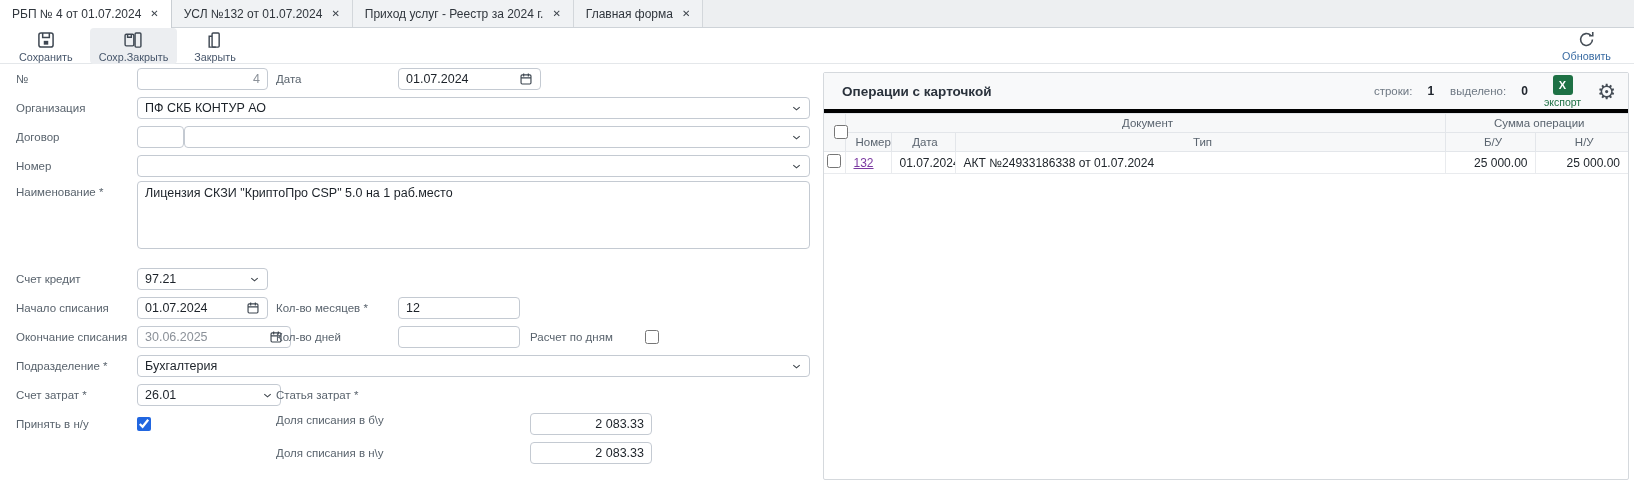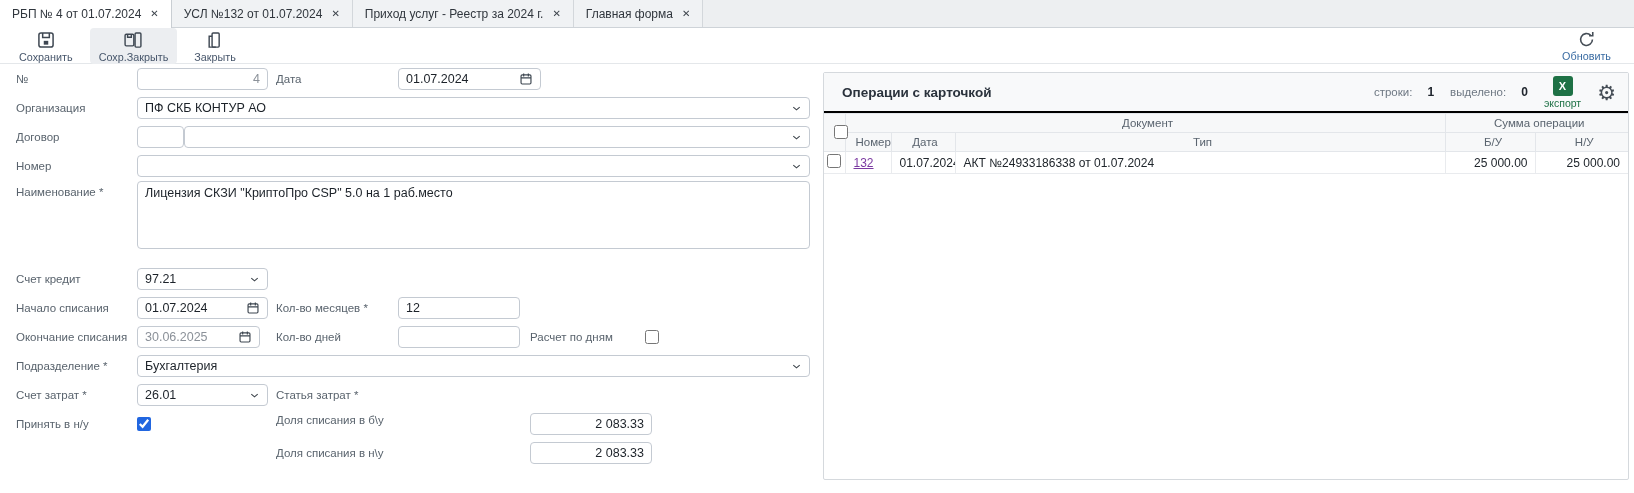--- a/index.html
+++ b/index.html
@@ -39,21 +39,21 @@
          background:#fff; display:flex; align-items:center; justify-content:space-between;
          padding:0 7px; cursor:pointer; }
   .sel .val { font-size:12.5px; color:#1c2229; white-space:nowrap; overflow:hidden; }
   .sel .val.muted { color:#8b9199; }
   .cb { position:absolute; width:14px; height:14px; margin:0; accent-color:#2166e0; cursor:pointer; }
 
   
   .panel { position:absolute; left:823px; top:72px; width:806px; height:408px;
            border:1px solid #d5d9dd; border-radius:2px; background:#fff; }
   .phead { height:40px; display:flex; align-items:center; justify-content:space-between;
-           background:#f8f9fa; border-bottom:2px solid #000000; padding:0 12px 0 18px; }
+           background:#f8f9fa; border-bottom:4px solid #000000; padding:0 12px 0 18px; }
   .ptitle { font-size:13.5px; font-weight:bold; color:#2a323c; }
   .pright { display:flex; align-items:center; gap:16px; }
   .counts { font-size:11.5px; color:#6e7883; display:flex; gap:15px; align-items:center; }
   .counts b { color:#20262e; font-size:12px; }
   .export { display:flex; flex-direction:column; align-items:center; cursor:pointer; }
   .xlicon { width:20px; height:20px; background:#1e7145; border-radius:3px; color:#fff;
             font-size:11px; font-weight:bold; display:flex; align-items:center; justify-content:center; }
   .export .el { font-size:10.5px; color:#1e7145; margin-top:1px; }
   .gear { font-size:21px; color:#454d56; cursor:pointer; line-height:1; }
 
@@ -181,42 +181,42 @@
     <span class="val">01.07.2024</span>
     <svg class="ic" width="14" height="14" viewBox="0 0 24 24" fill="none" stroke="#3d4650" stroke-width="2">
       <rect x="3.5" y="5" width="17" height="15.5" rx="2"></rect>
         <path d="M3.5 10h17M8 2.5v5M16 2.5v5"></path>
     </svg>
   </div>
   <label class="lbl" style="left:276px; top:297px;">Кол-во месяцев *</label>
   <input class="inp" style="left: 398px; top: 297px; width: 122px;" value="12">
 
   <label class="lbl" style="left:16px; top:326px;">Окончание списания</label>
-  <div class="sel" style="left:137px; top:326px; width:123px;">
+  <div class="sel" style="left:137px; top:326px; width:154px;">
     <span class="val muted">30.06.2025</span>
     <svg class="ic" width="14" height="14" viewBox="0 0 24 24" fill="none" stroke="#3d4650" stroke-width="2">
       <rect x="3.5" y="5" width="17" height="15.5" rx="2"></rect>
         <path d="M3.5 10h17M8 2.5v5M16 2.5v5"></path>
     </svg>
   </div>
   <label class="lbl" style="left:276px; top:326px;">Кол-во дней</label>
   <input class="inp" style="left: 398px; top: 326px; width: 122px;" value="">
   <label class="lbl" style="left:530px; top:326px;">Расчет по дням</label>
   <input type="checkbox" class="cb" style="left: 645px; top: 330px;">
 
   <label class="lbl" style="left:16px; top:355px;">Подразделение *</label>
   <div class="sel" style="left:137px; top:355px; width:673px;">
     <span class="val">Бухгалтерия</span>
     <svg class="ic" width="11" height="11" viewBox="0 0 24 24" fill="none" stroke="#3c434b" stroke-width="2.4">
         <path d="M5 9l7 6 7-6"></path>
       </svg>
   </div>
 
   <label class="lbl" style="left:16px; top:384px;">Счет затрат *</label>
-  <div class="sel" style="left:137px; top:384px; width:131px;">
+  <div class="sel" style="left:137px; top:384px; width:144px;">
     <span class="val">26.01</span>
     <svg class="ic" width="11" height="11" viewBox="0 0 24 24" fill="none" stroke="#3c434b" stroke-width="2.4">
         <path d="M5 9l7 6 7-6"></path>
       </svg>
   </div>
   <label class="lbl" style="left:276px; top:384px;">Статья затрат *</label>
 
   <label class="lbl" style="left:16px; top:413px;">Принять в н/у</label>
   <input type="checkbox" class="cb" style="left: 137px; top: 417px;" checked="true">
   <label class="lbl" style="left:276px; top:409px;">Доля списания в б\у</label>

